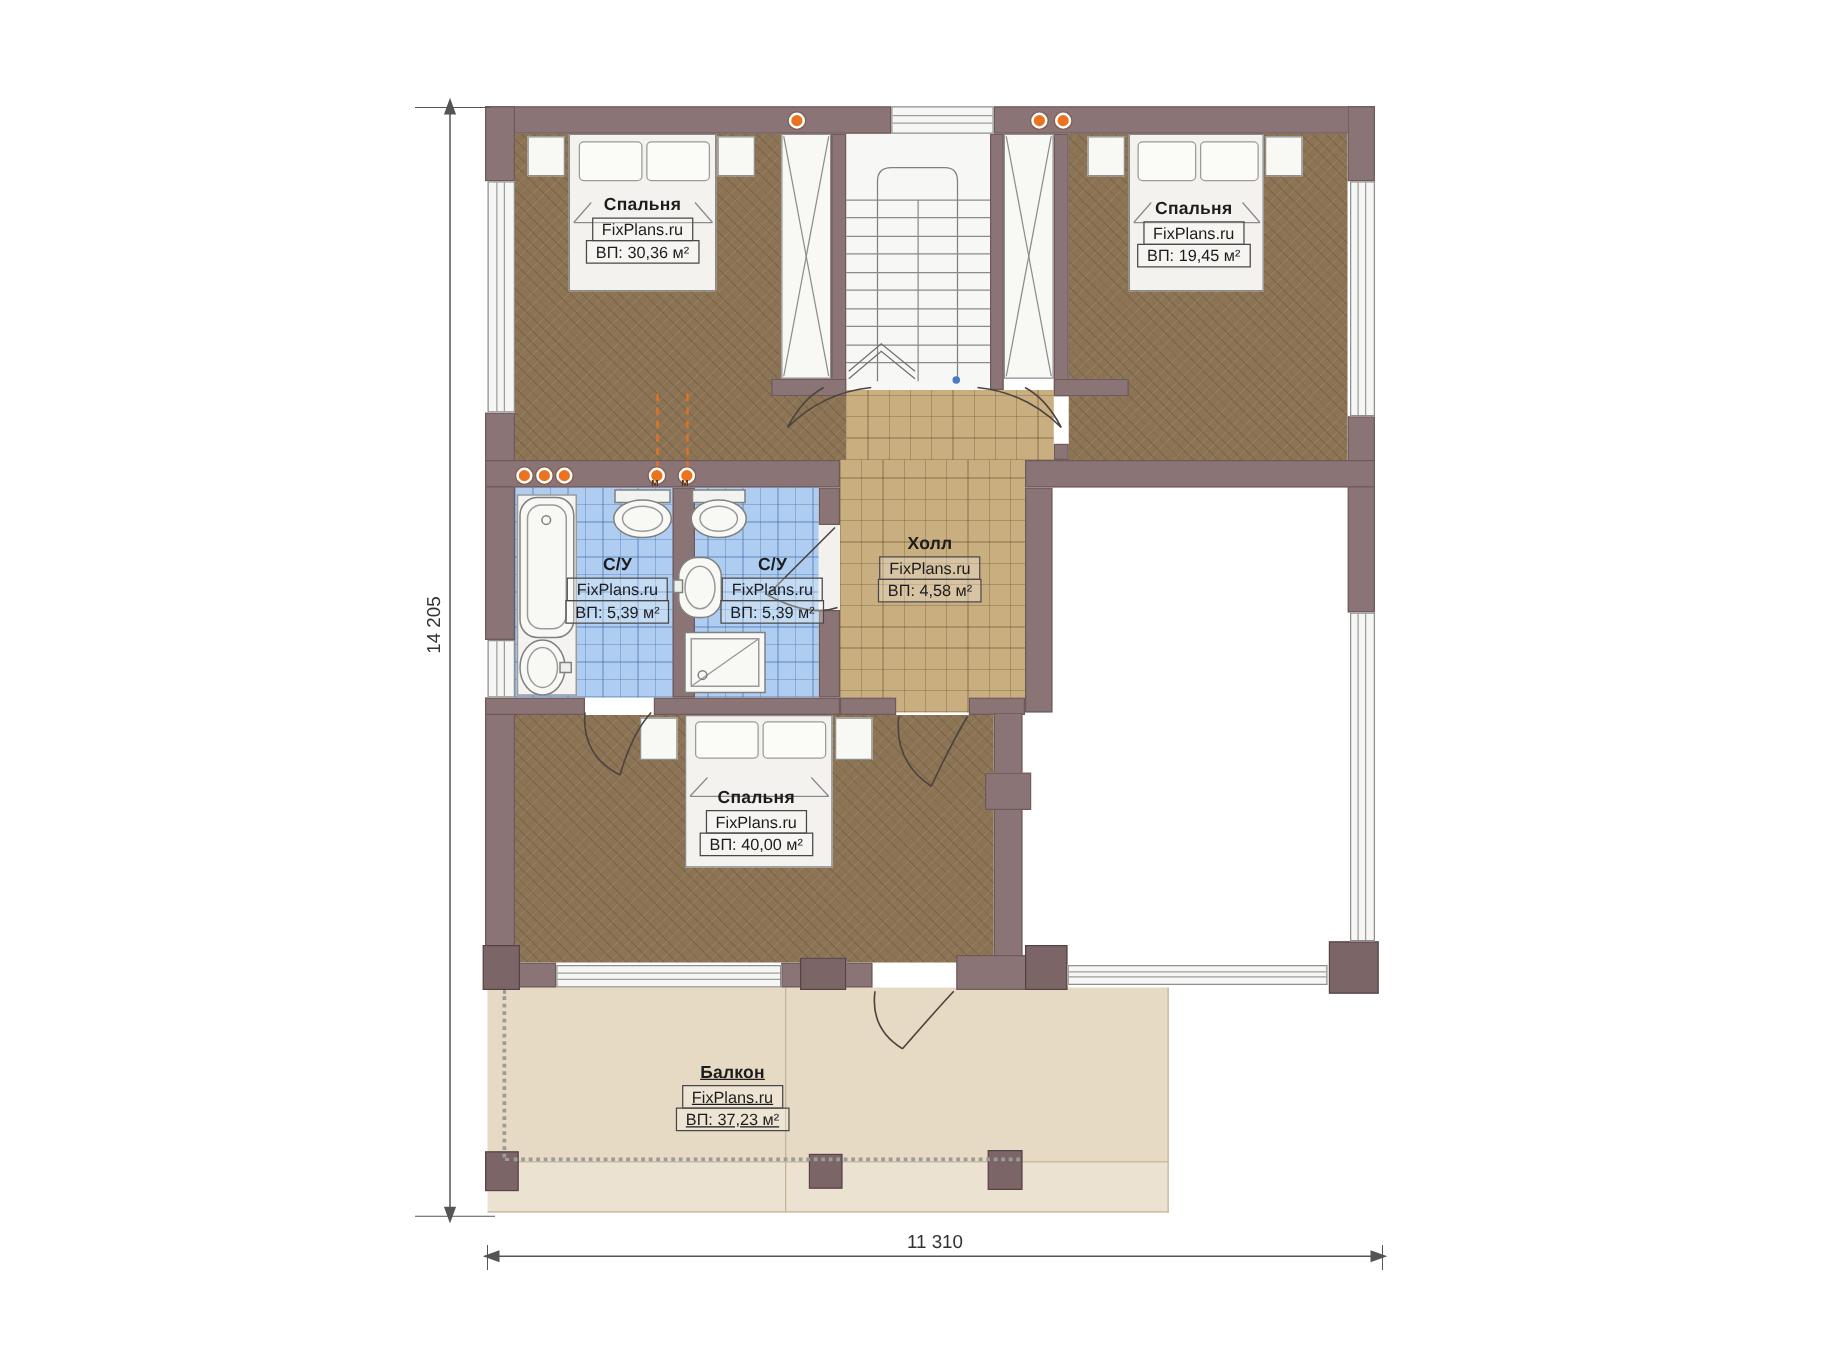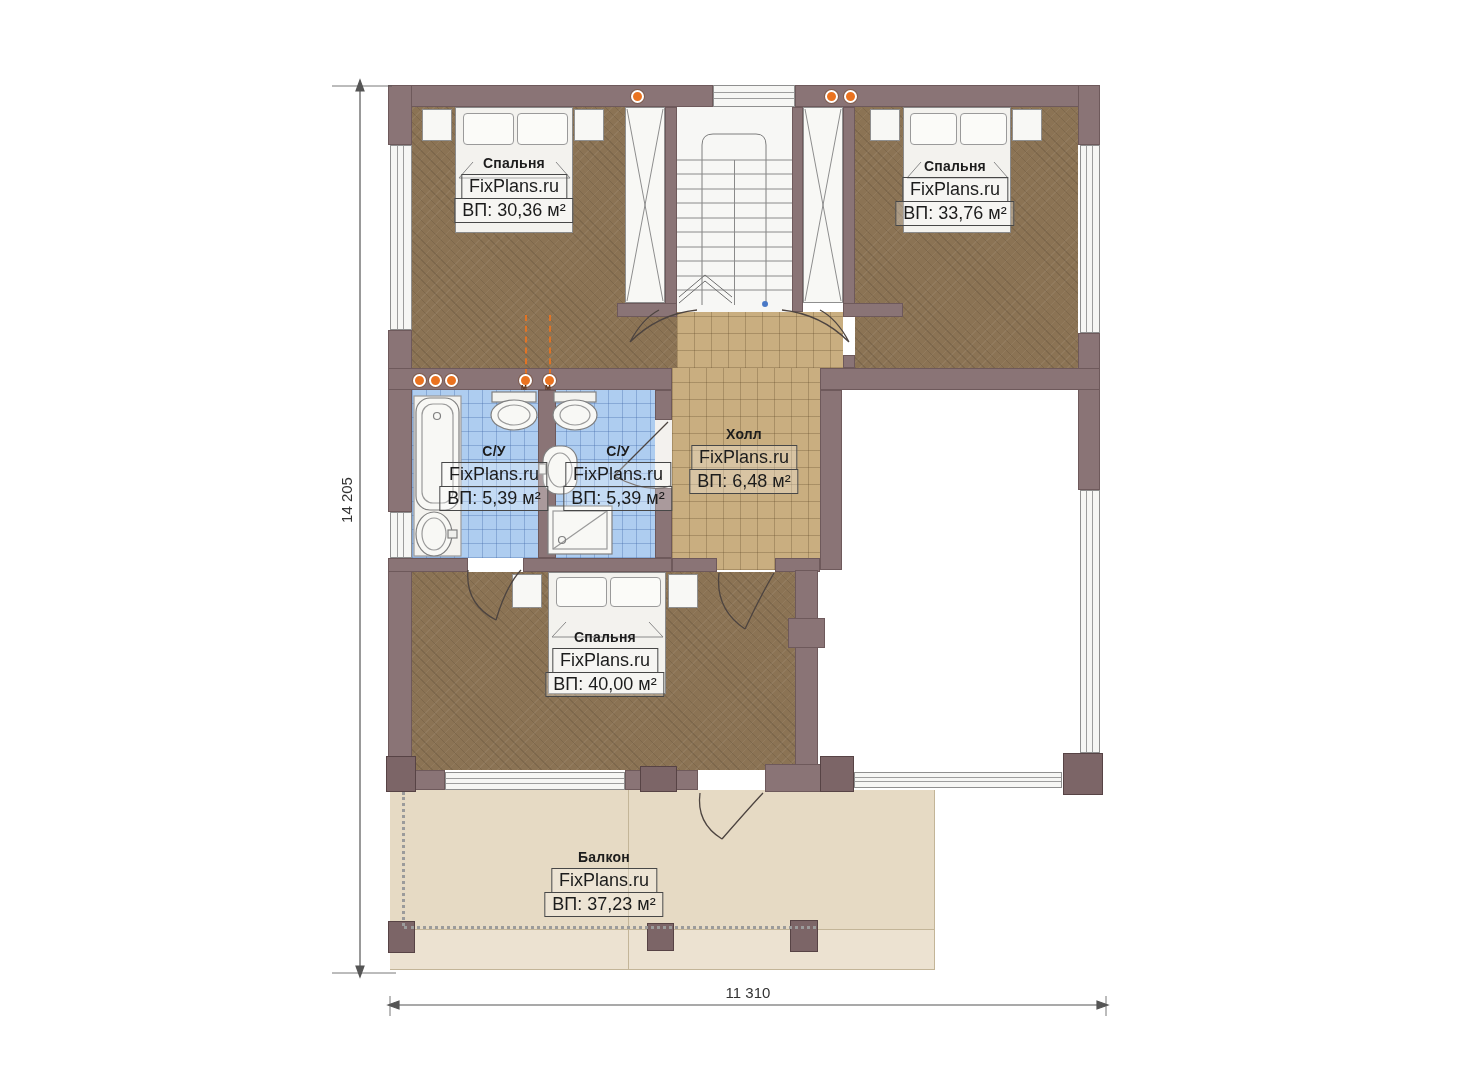--- a/index.html
+++ b/index.html
@@ -35,21 +35,21 @@
   .rail-v{position:absolute;border-left:3px dotted #9b9b9b;width:0;}
   .rail-h{position:absolute;border-top:3px dotted #9b9b9b;height:0;}
   
   .dot{position:absolute;width:9px;height:9px;border-radius:50%;background:#ea7320;
        border:2px solid #fff;box-shadow:0 0 0 1px rgba(120,70,40,.5);}
   .riser{position:absolute;width:0;border-left:2px dashed #ea7320;opacity:.9;}
   .vm{position:absolute;font-size:7px;font-weight:bold;color:#5a2d10;}
   
   .room-label{position:absolute;transform:translateX(-50%);text-align:center;color:#1c1c1c;z-index:30;}
   .rl-name{font-weight:bold;font-size:14px;letter-spacing:.2px;margin-bottom:3px;white-space:nowrap;}
-  .rl-box{display:table;margin:0 auto;border:1px solid #474747;padding:1px 7px;font-size:18px;
+  .rl-box{display:table;margin:0 auto;border:1px solid #474747;padding:1px 7px;font-size:13px;
           white-space:nowrap;background:rgba(255,255,255,.28);}
   .rl-box + .rl-box{margin-top:-1px;}
   svg.ol{position:absolute;overflow:visible;z-index:20;}
   .dimtext{font-size:15px;fill:#333;}
 </style>
 </head>
 <body>
 
 <div id="plan">
 
@@ -235,43 +235,43 @@
   <div class="vm" style="left:545px;top:384px;">М</div>
 
   <div class="room-label" style="left:514px;top:155px;">
     <div class="rl-name">Спальня</div>
     <div class="rl-box">FixPlans.ru</div>
     <div class="rl-box">ВП: 30,36 м²</div>
   </div>
   <div class="room-label" style="left:955px;top:158px;">
     <div class="rl-name">Спальня</div>
     <div class="rl-box">FixPlans.ru</div>
-    <div class="rl-box">ВП: 33,76 м²</div>
+    <div class="rl-box">ВП: 19,45 м²</div>
   </div>
   <div class="room-label" style="left:494px;top:443px;">
     <div class="rl-name">С/У</div>
     <div class="rl-box">FixPlans.ru</div>
     <div class="rl-box">ВП: 5,39 м²</div>
   </div>
   <div class="room-label" style="left:618px;top:443px;">
     <div class="rl-name">С/У</div>
     <div class="rl-box">FixPlans.ru</div>
     <div class="rl-box">ВП: 5,39 м²</div>
   </div>
   <div class="room-label" style="left:744px;top:426px;">
     <div class="rl-name">Холл</div>
     <div class="rl-box">FixPlans.ru</div>
-    <div class="rl-box">ВП: 6,48 м²</div>
+    <div class="rl-box">ВП: 4,58 м²</div>
   </div>
   <div class="room-label" style="left:605px;top:629px;">
     <div class="rl-name">Спальня</div>
     <div class="rl-box">FixPlans.ru</div>
     <div class="rl-box">ВП: 40,00 м²</div>
   </div>
-  <div class="room-label" style="left:604px;top:849px;">
+  <div class="room-label" style="left:586px;top:849px;text-decoration:underline;">
     <div class="rl-name">Балкон</div>
     <div class="rl-box">FixPlans.ru</div>
     <div class="rl-box">ВП: 37,23 м²</div>
   </div>
 
   <svg class="ol" style="left:0;top:0;z-index:40;" width="1474" height="1080">
     <g stroke="#555" stroke-width="1.2" fill="#555">
       <line x1="360" y1="82" x2="360" y2="975"></line>
       <path d="M360,80 l-4,11 h8 z"></path>
       <path d="M360,977 l-4,-11 h8 z"></path>

